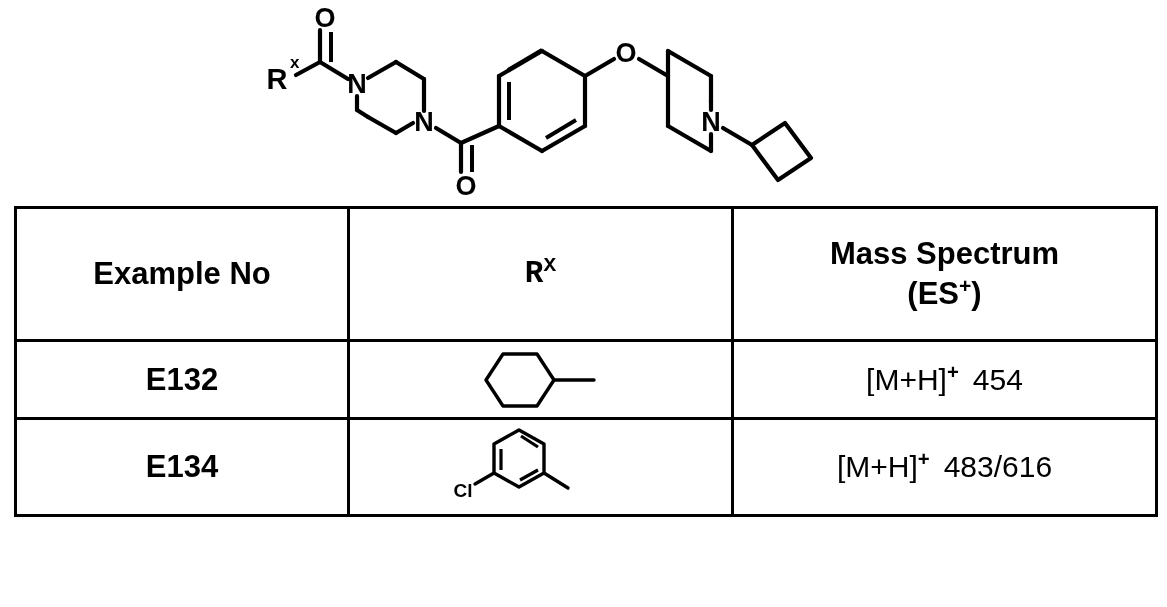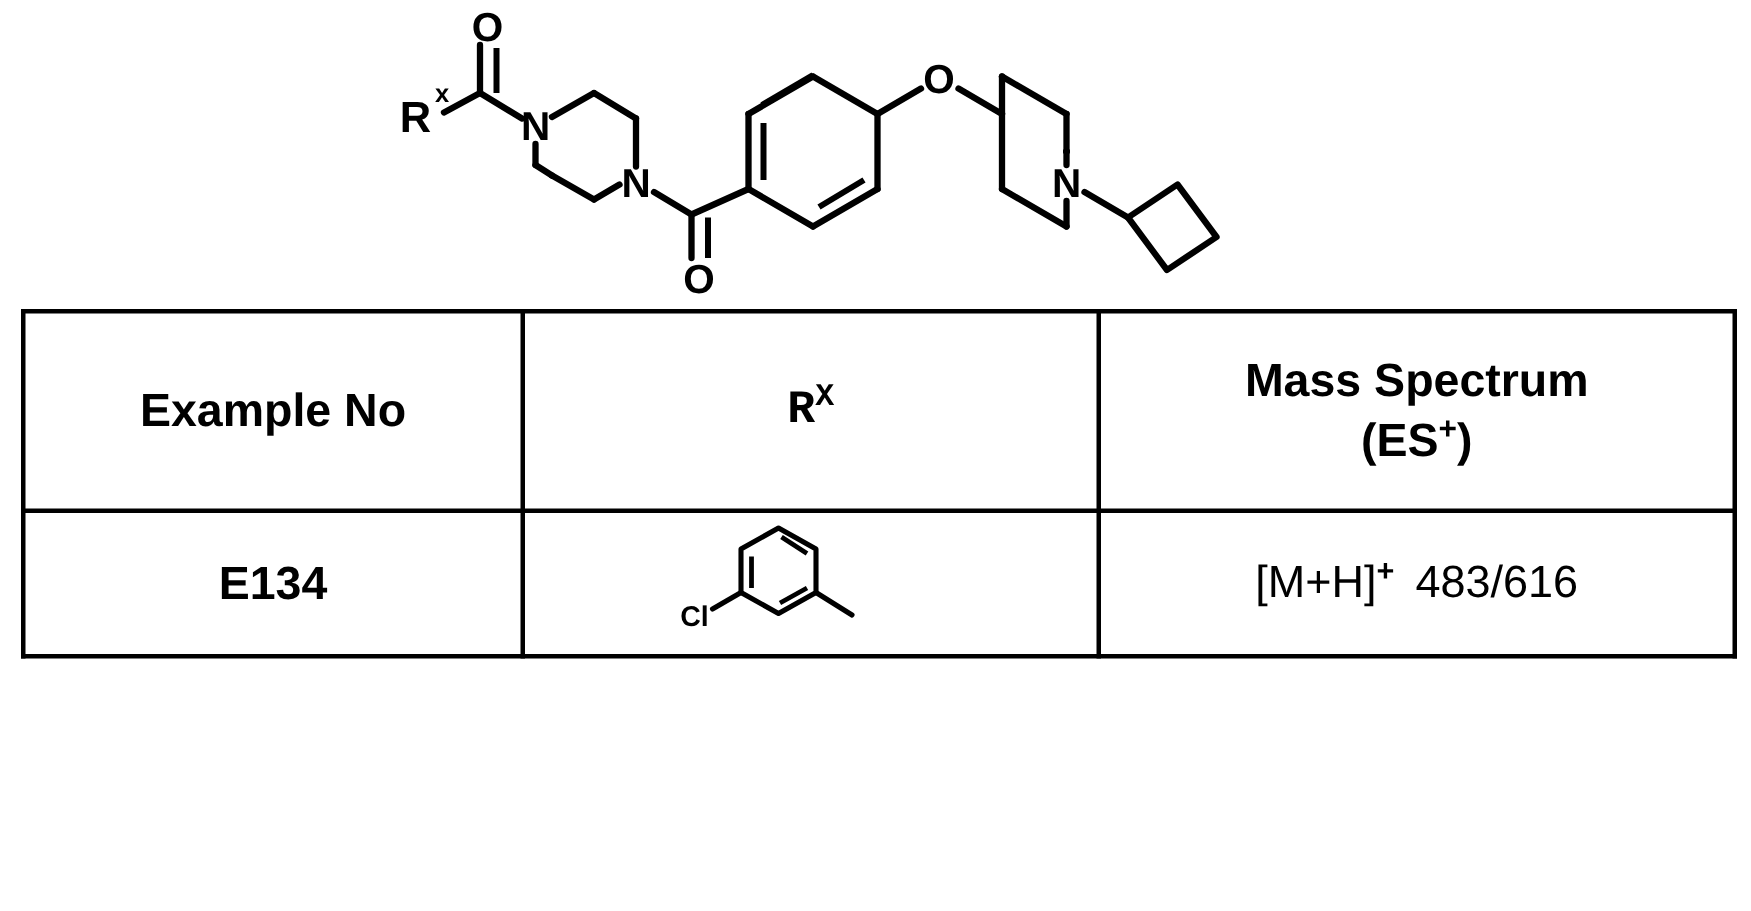--- a/index.html
+++ b/index.html
@@ -232,20 +232,34 @@
         <span>R</span><sup class="hdr-sup">X</sup>
       </th>
       <th class="col-ms">
         <span class="hdr-line">Mass Spectrum</span>
         <span class="hdr-line"><span>(ES</span><sup class="hdr-sup">+</sup><span>)</span></span>
       </th>
     </tr>
   </thead>
   <tbody>
 
+    <tr>
+      <td class="cell-example">E132</td>
+      <td class="cell-rx">
+        <svg width="170" height="72" viewBox="0 0 170 72" xmlns="http://www.w3.org/2000/svg">
+
+          <path class="sub-bond" d="M 30 36 L 47 10 L 81 10 L 98 36 L 81 62 L 47 62 Z"></path>
+
+          <path class="sub-bond" d="M 98 36 L 138 36"></path>
+        </svg>
+      </td>
+      <td class="cell-ms">
+        <span>[M+H]</span><sup>+</sup><span class="ms-value">454</span>
+      </td>
+    </tr>
 
 
     <tr class="row-tall">
       <td class="cell-example">E134</td>
       <td class="cell-rx">
         <svg width="190" height="90" viewBox="0 0 190 90" xmlns="http://www.w3.org/2000/svg">
 
           <path class="sub-bond" d="M 48 22 L 73 8 L 98 22 L 98 51 L 73 65 L 48 51 Z"></path>
 
           <path class="sub-bond-inner" d="M 55 27 L 55 48"></path>

